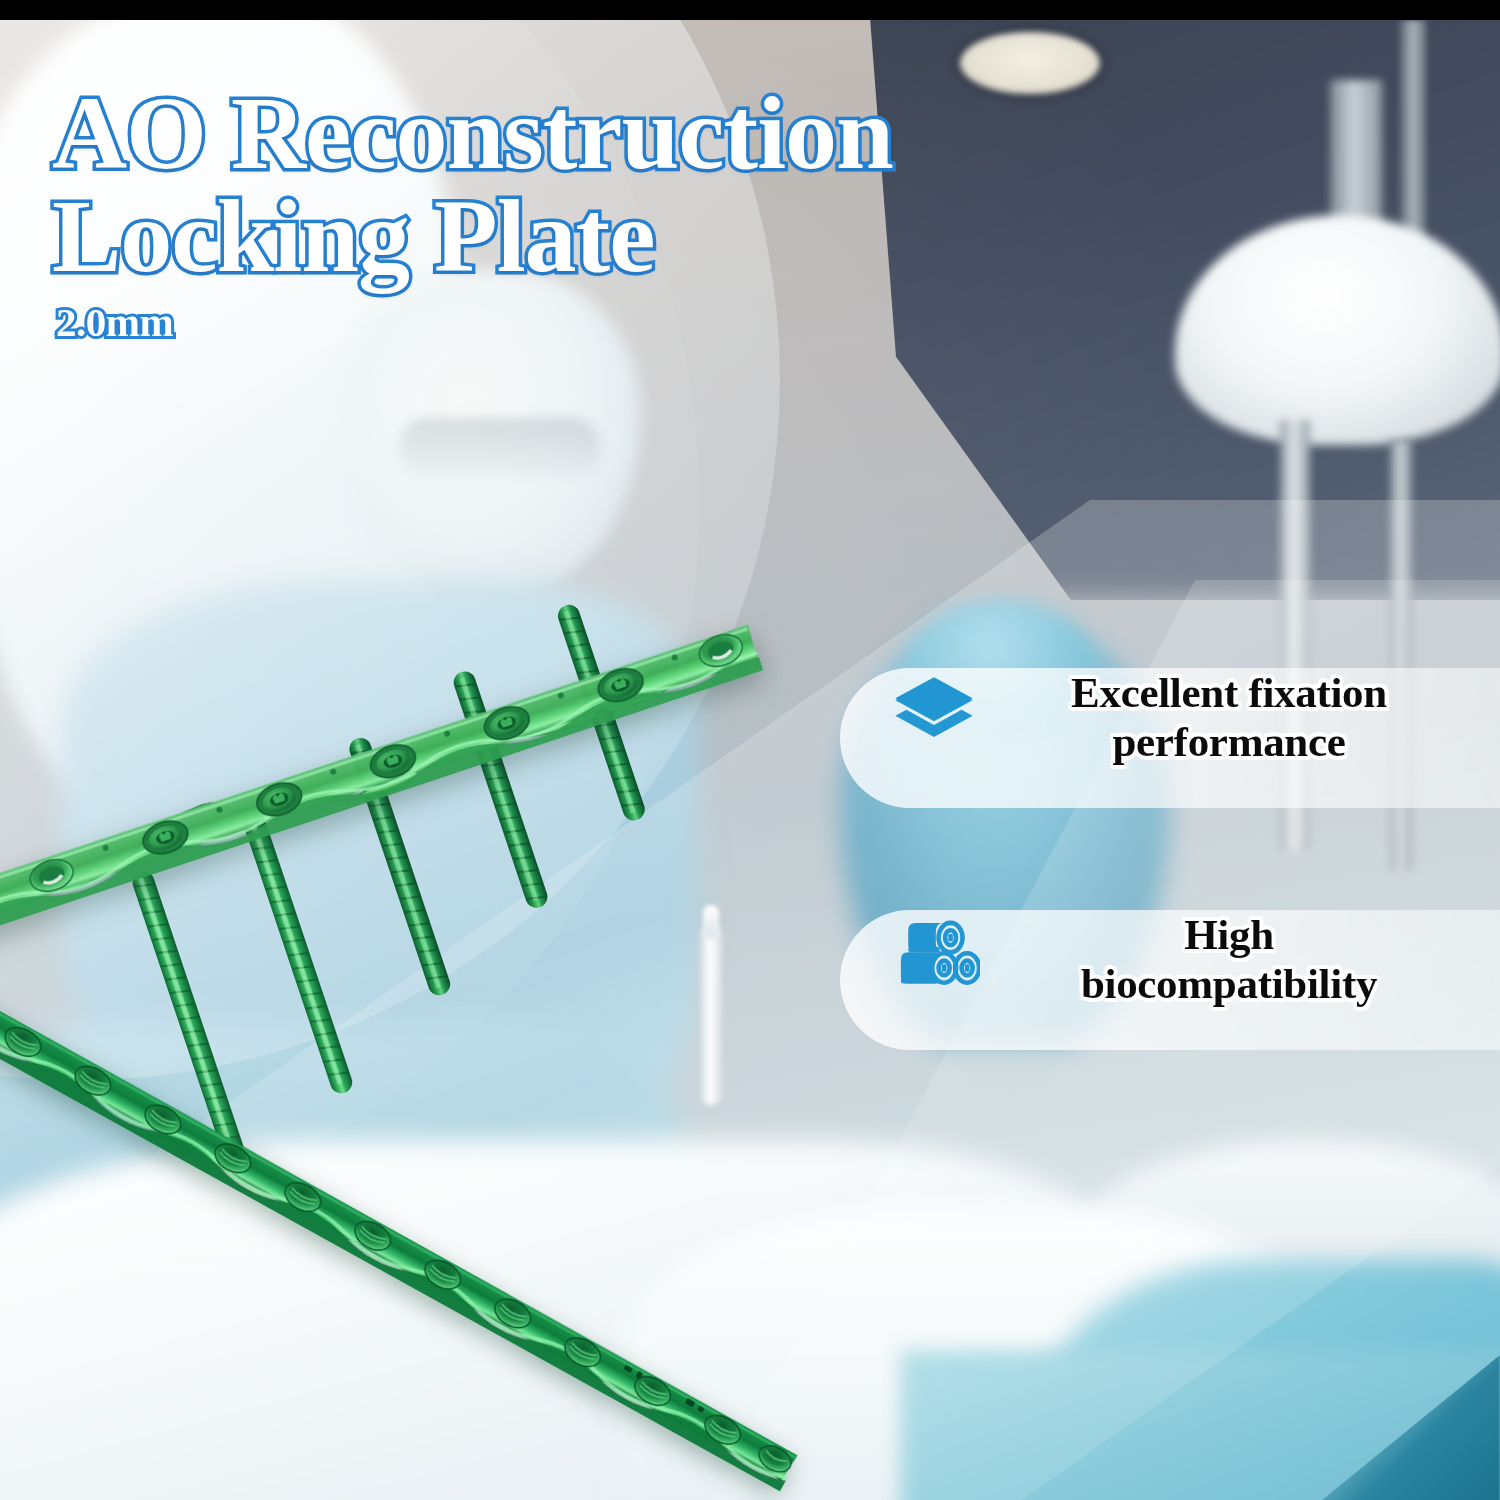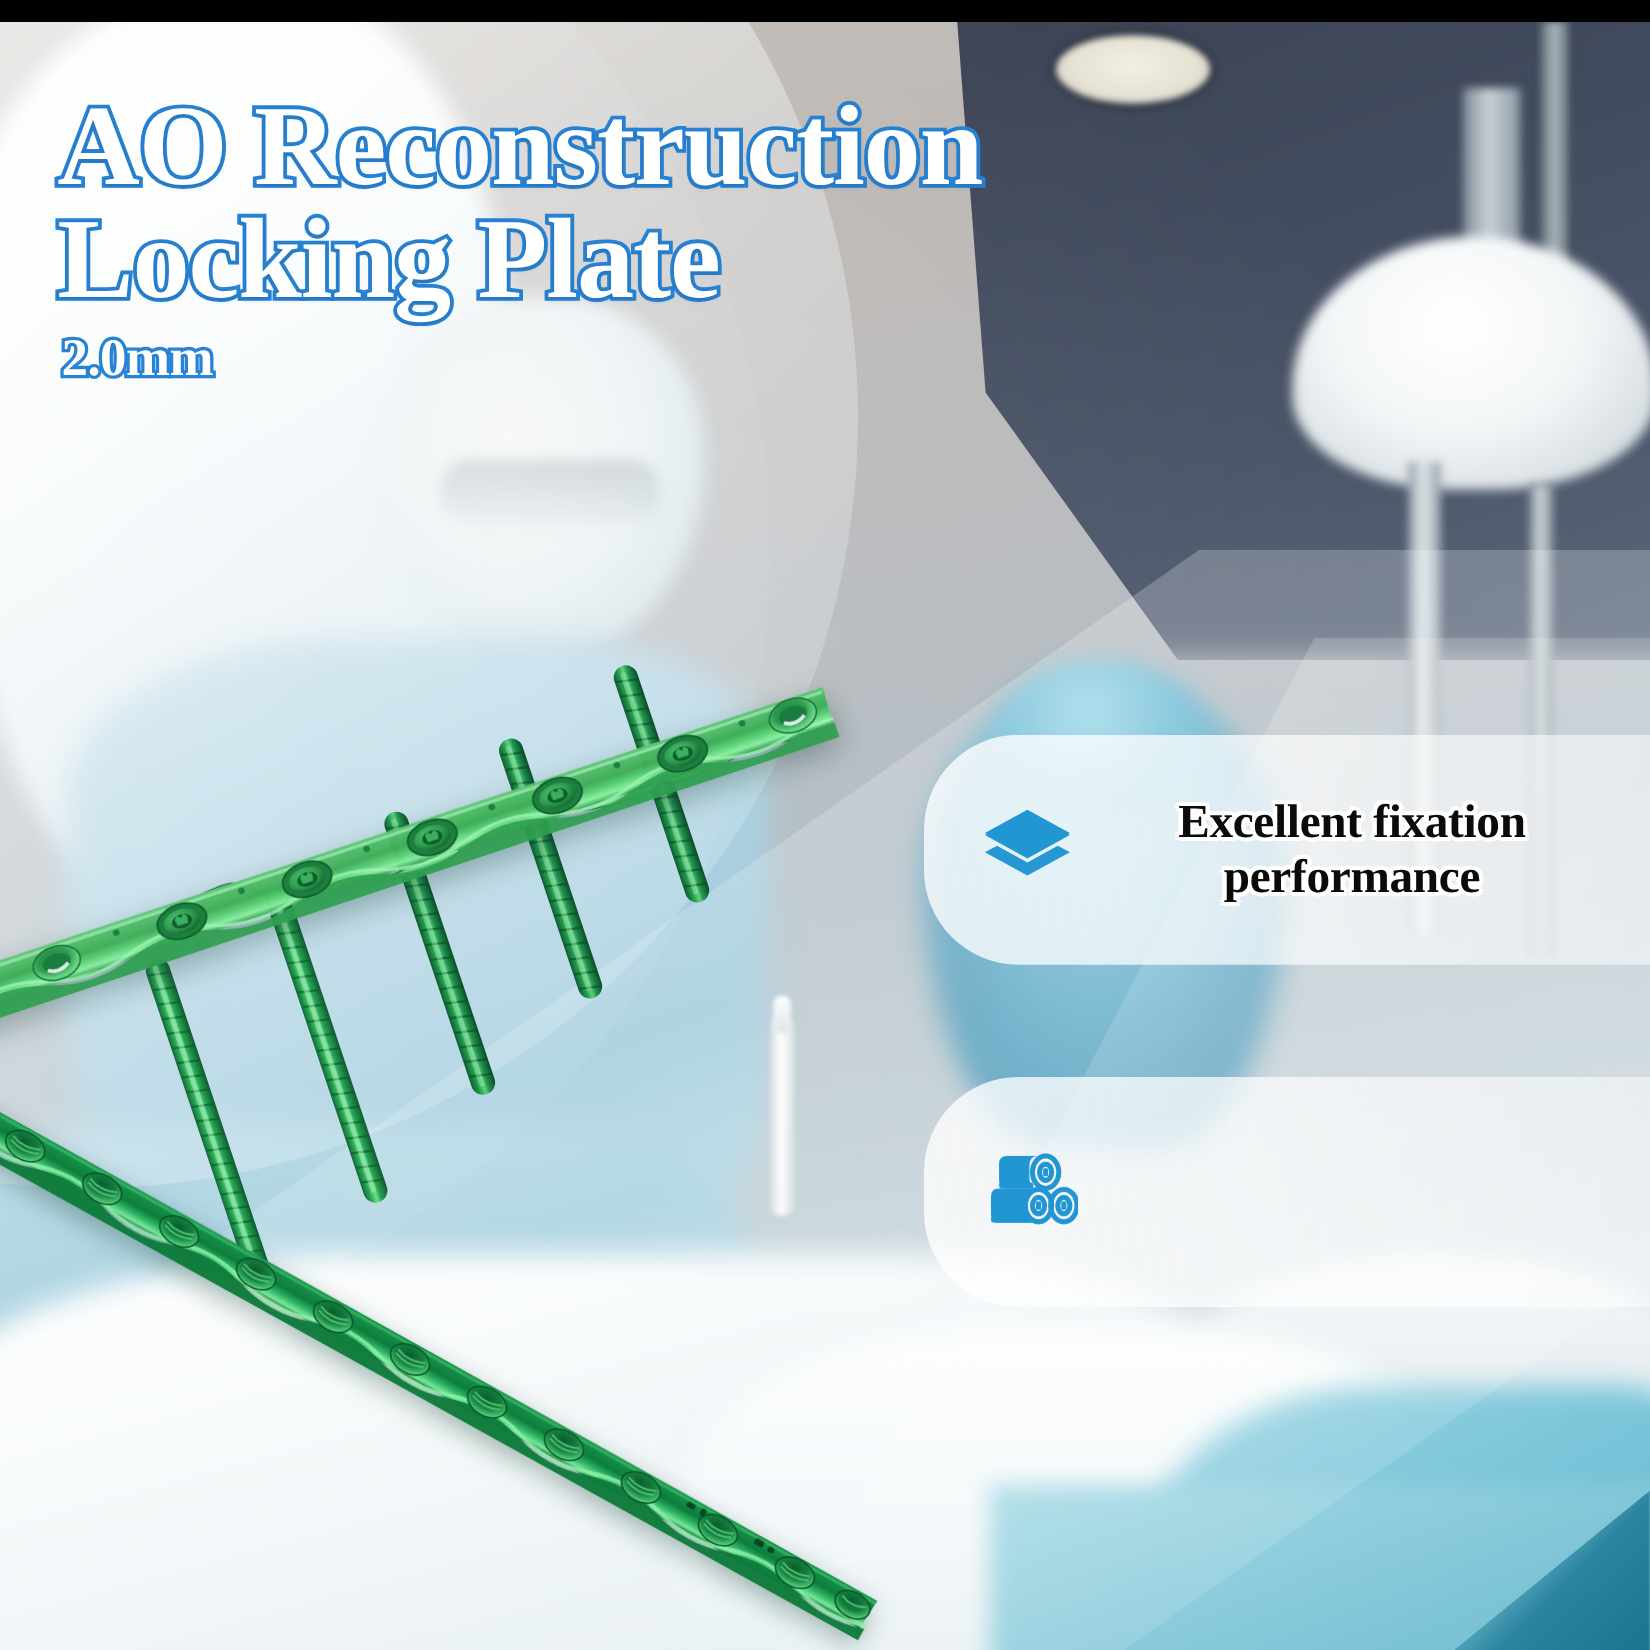--- a/index.html
+++ b/index.html
@@ -191,21 +191,21 @@
     margin:0;color:#ffffff;
     font-weight:bold;
     font-size:104px;line-height:.99;letter-spacing:-1px;
     -webkit-text-stroke:7px #2783d4;
     paint-order:stroke fill;
     text-shadow:0 2px 5px rgba(30,80,130,.30);
     white-space:pre-line;
   }
   .subtitle{
     margin:14px 0 0 4px;color:#ffffff;
-    font-weight:bold;font-size:48px;line-height:1;letter-spacing:-.5px;
+    font-weight:bold;font-size:41px;line-height:1;letter-spacing:-.5px;
     -webkit-text-stroke:6px #2783d4;
     paint-order:stroke fill;
   }
 
   
   .plate1-wrap{
     position:absolute;left:-130px;top:500px;width:950px;height:580px;z-index:30;
     transform:rotate(-18.5deg);transform-origin:50% 50%;
   }
   .plate1{
@@ -220,22 +220,22 @@
     transform:rotate(29deg);transform-origin:50% 50%;
   }
   .plate2{
     position:absolute;left:0;top:210px;width:940px;height:52px;
     filter:drop-shadow(0 8px 12px rgba(15,70,50,.38));
   }
 
   
   .features{position:absolute;right:0;top:648px;width:660px;z-index:45;}
   .pill{
-    position:relative;display:flex;align-items:center;gap:26px;
-    height:209px;margin-bottom:102px;padding-left:48px;padding-right:26px;
+    position:relative;display:flex;align-items:flex-start;gap:26px;
+    height:140px;margin-bottom:102px;padding-left:48px;padding-right:26px;
     background:linear-gradient(100deg,rgba(255,255,255,.80) 0%, rgba(255,255,255,.72) 40%, rgba(255,255,255,.60) 72%, rgba(255,255,255,.50) 100%);
     border-radius:86px 0 0 86px;
     backdrop-filter:blur(2px);
   }
   .pill:last-child{margin-bottom:0;}
   .pill-icon{flex:0 0 auto;width:92px;height:92px;display:flex;align-items:center;justify-content:center;}
   .pill-icon svg{display:block;width:92px;height:92px;}
   .pill-text{
     flex:1 1 auto;text-align:center;color:#0b0b0b;
     font-weight:bold;font-size:43px;line-height:1.14;letter-spacing:-.3px;
@@ -680,18 +680,20 @@
           </g>
           <rect x="58.5" y="59" width="5" height="8" rx="1.5" fill="#2196d3"></rect>
 
           <g fill="none" stroke="#2196d3" stroke-width="5">
             <ellipse cx="86" cy="63" rx="13" ry="16"></ellipse>
             <ellipse cx="86" cy="63" rx="6" ry="8"></ellipse>
           </g>
           <rect x="83.5" y="59" width="5" height="8" rx="1.5" fill="#2196d3"></rect>
         </svg>
       </div>
+      <div class="pill-text">High
+biocompatibility</div>
     </div>
 
 
   </div>
 
 </div>
 
 </body></html>

